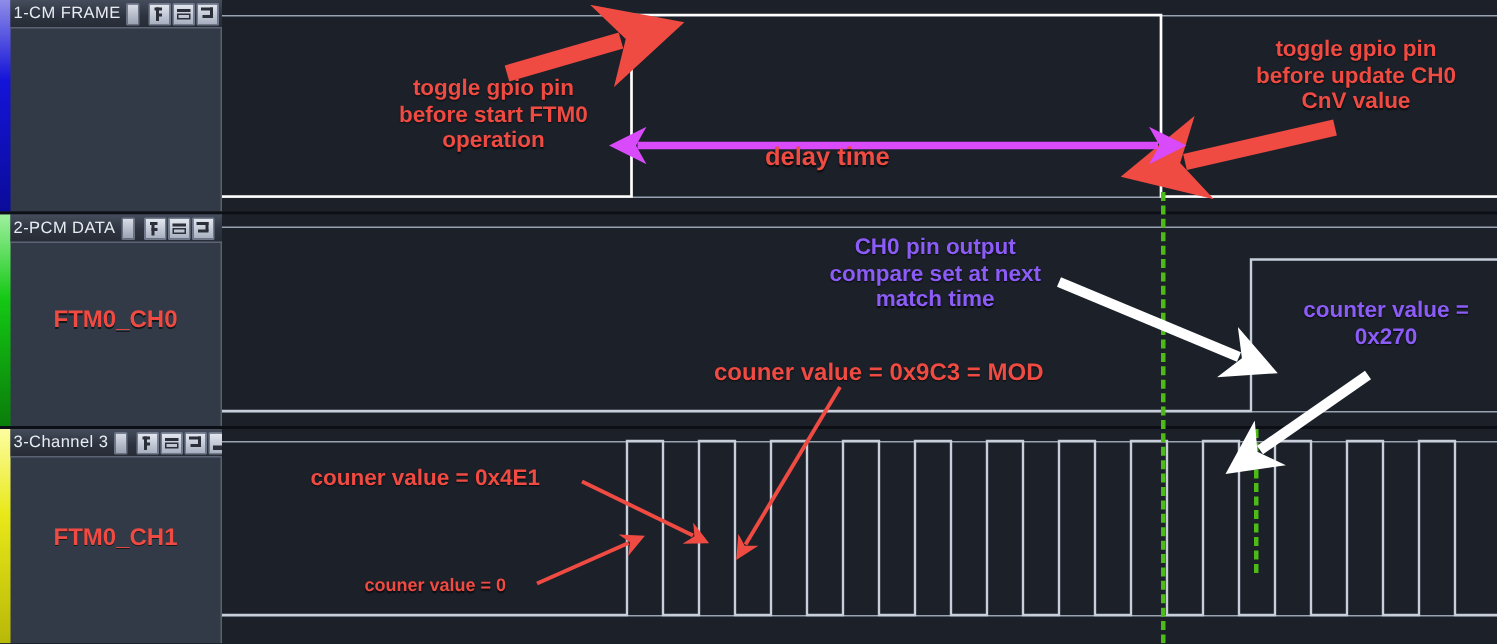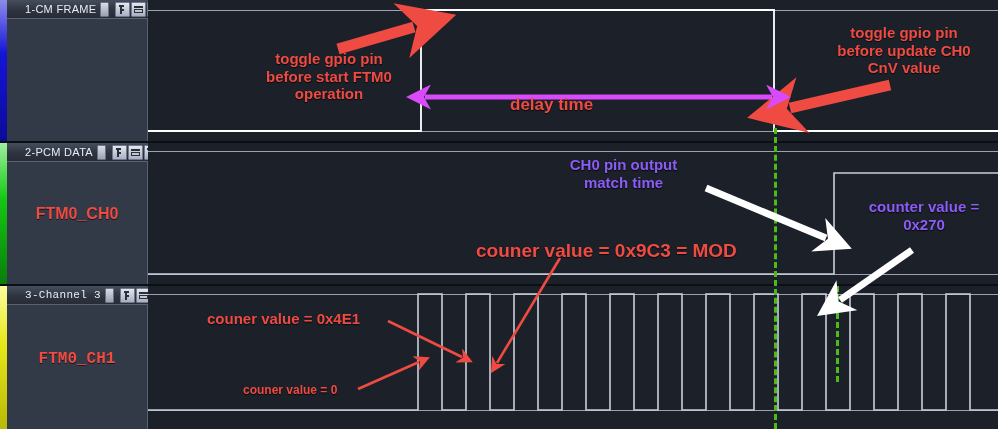--- a/index.html
+++ b/index.html
@@ -21,21 +21,21 @@
     position:absolute;left:0;top:0;width:7px;height:100%;
   }
   .stripe.blue{background:linear-gradient(to bottom,#8e8ce8 0%,#1414d8 38%,#0b0b9a 100%);}
   .stripe.green{background:linear-gradient(to bottom,#9ef09e 0%,#14c814 40%,#0a7d0a 100%);}
   .stripe.yellow{background:linear-gradient(to bottom,#fdfda0 0%,#e8e818 40%,#b8b808 100%);}
   .titlebar{
     position:absolute;left:7px;top:0;height:19px;width:141px;
     background:linear-gradient(to bottom,#454d5c 0%,#2e3440 55%,#272c36 100%);
     border-bottom:1px solid #5a6273;
     display:flex;align-items:center;
-    box-sizing:border-box;padding-left:18px;
+    box-sizing:border-box;padding-left:2px;
     overflow:hidden;
   }
   .titlebar .ttxt{
     color:#e9ecf2;font-size:11px;letter-spacing:.3px;white-space:nowrap;
   }
   .pinbtn{
     width:7px;height:13px;margin-left:4px;
     background:linear-gradient(to bottom,#d8dce6,#9aa2b2);
     border:1px solid #6a7283;border-radius:1px;flex:0 0 auto;
   }
@@ -153,21 +153,21 @@
               <i class="c"></i>
             </span>
 
         </span>
       </div>
       <div class="sig-label" style="top:62px;">FTM0_CH0</div>
     </div>
   </div>
   <div class="panel-sep" style="top:284px;"></div>
 
-  <div class="panel" style="top:286px;height:143px;font-family:Liberation Mono, monospace;">
+  <div class="panel" style="top:286px;height:143px;">
     <div class="plot">
       <div class="hline" style="top:8px;"></div>
       <div class="hline" style="top:124px;"></div>
       <svg class="wf" viewBox="0 0 850 143" preserveAspectRatio="none">
         <path id="pwm" d="M0,124 L270,124 L270,8 L294,8 L294,124 L318,124 L318,8 L342,8 L342,124 L366,124 L366,8 L390,8 L390,124 L414,124 L414,8 L438,8 L438,124 L462,124 L462,8 L486,8 L486,124 L510,124 L510,8 L534,8 L534,124 L558,124 L558,8 L582,8 L582,124 L606,124 L606,8 L630,8 L630,124 L654,124 L654,8 L678,8 L678,124 L702,124 L702,8 L726,8 L726,124 L750,124 L750,8 L774,8 L774,124 L798,124 L798,8 L822,8 L822,124 L850,124"></path>
       </svg>
     </div>
     <div class="labelcol">
       <div class="stripe yellow"></div>
       <div class="titlebar">
@@ -245,26 +245,27 @@
   <div class="anno red" style="left:818px;top:24px;width:172px;text-align:center;font-size:15px;">
     <div>toggle gpio pin</div>
     <div>before update CH0</div>
     <div>CnV value</div>
   </div>
 
   <div class="anno red" style="left:510px;top:95px;font-size:17px;">delay time</div>
 
   <div class="anno white" style="left:526px;top:156px;width:195px;text-align:center;font-size:15px;">
     <div>CH0 pin output</div>
+    <div>compare set at  next</div>
     <div>match time</div>
   </div>
 
   <div class="anno white" style="left:858px;top:198px;width:132px;text-align:center;font-size:15px;">
     <div>counter value =</div>
     <div>0x270</div>
   </div>
 
-  <div class="anno red" style="left:476px;top:240px;font-size:19px;">couner value = 0x9C3 = MOD</div>
+  <div class="anno red" style="left:476px;top:240px;font-size:16px;">couner value = 0x9C3 = MOD</div>
 
   <div class="anno red" style="left:207px;top:310px;font-size:15px;">couner value = 0x4E1</div>
 
   <div class="anno red" style="left:243px;top:383px;font-size:12px;">couner value = 0</div>
 </div>
 
 </body></html>

